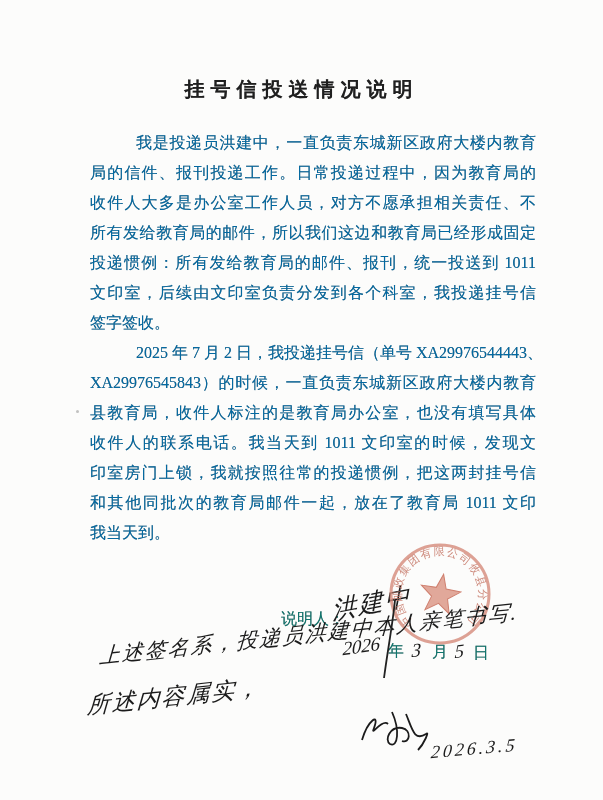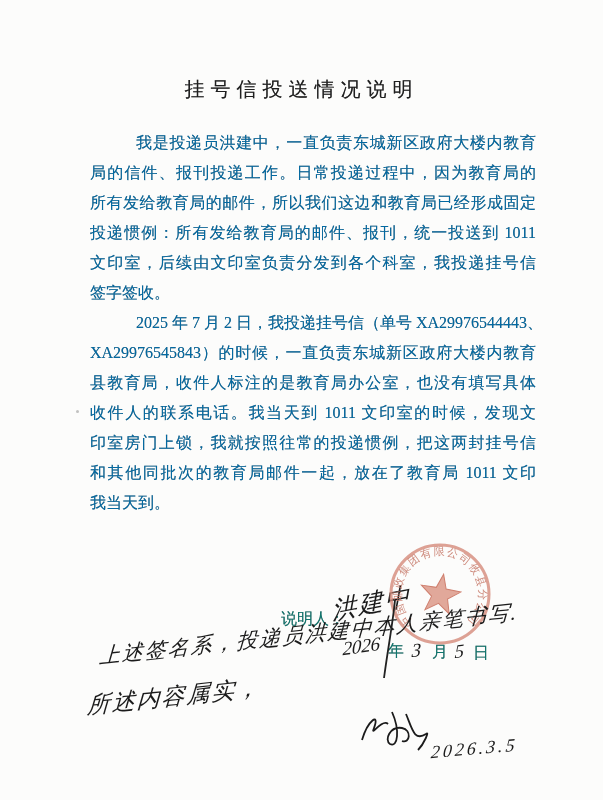--- a/index.html
+++ b/index.html
@@ -8,21 +8,21 @@
     width:603px;height:800px;
     margin:0 auto;
     background:#fcfcfb;
     overflow:hidden;
     font-family:"Liberation Serif","DejaVu Serif",serif;
     color:#262626;
   }
   .doc-title{
     position:absolute;left:0;top:76px;width:100%;
     text-align:center;
-    font-size:20px;font-weight:normal;
+    font-size:20px;font-weight:bold;
     letter-spacing:6px;
     color:#1f1f1f;
     text-shadow:0 0 .5px rgba(30,30,30,.55);
   }
   .doc-body{
     position:absolute;left:90px;top:128px;width:446px;
     font-size:16px;line-height:30px;
     color:#0369a1;
     text-shadow:0 0 .5px rgba(30,30,30,.5);
   }
@@ -51,20 +51,21 @@
 </head>
 <body>
 
 <div class="page">
 
   <div class="doc-title">挂号信投送情况说明</div>
 
   <div class="doc-body">
       <div class="bline indent">我是投递员洪建中，一直负责东城新区政府大楼内教育</div>
       <div class="bline">局的信件、报刊投递工作。日常投递过程中，因为教育局的</div>
+      <div class="bline">收件人大多是办公室工作人员，对方不愿承担相关责任、不</div>
       <div class="bline">所有发给教育局的邮件，所以我们这边和教育局已经形成固定</div>
       <div class="bline">投递惯例：所有发给教育局的邮件、报刊，统一投送到 1011</div>
       <div class="bline">文印室，后续由文印室负责分发到各个科室，我投递挂号信</div>
       <div class="bline last">签字签收。</div>
       <div class="bline indent">2025 年 7 月 2 日，我投递挂号信（单号 XA29976544443、</div>
       <div class="bline">XA29976545843）的时候，一直负责东城新区政府大楼内教育</div>
       <div class="bline">县教育局，收件人标注的是教育局办公室，也没有填写具体</div>
       <div class="bline">收件人的联系电话。我当天到 1011 文印室的时候，发现文</div>
       <div class="bline">印室房门上锁，我就按照往常的投递惯例，把这两封挂号信</div>
       <div class="bline">和其他同批次的教育局邮件一起，放在了教育局 1011 文印</div>

